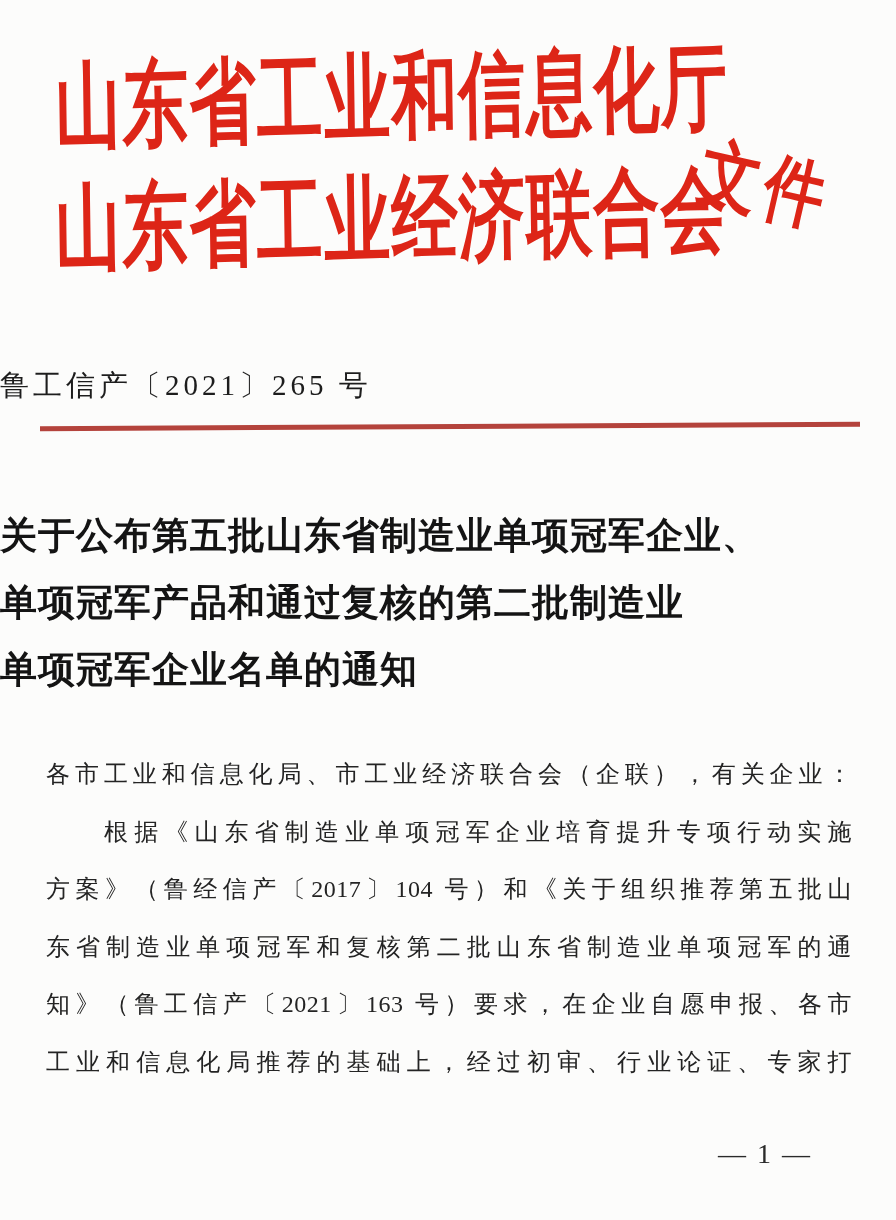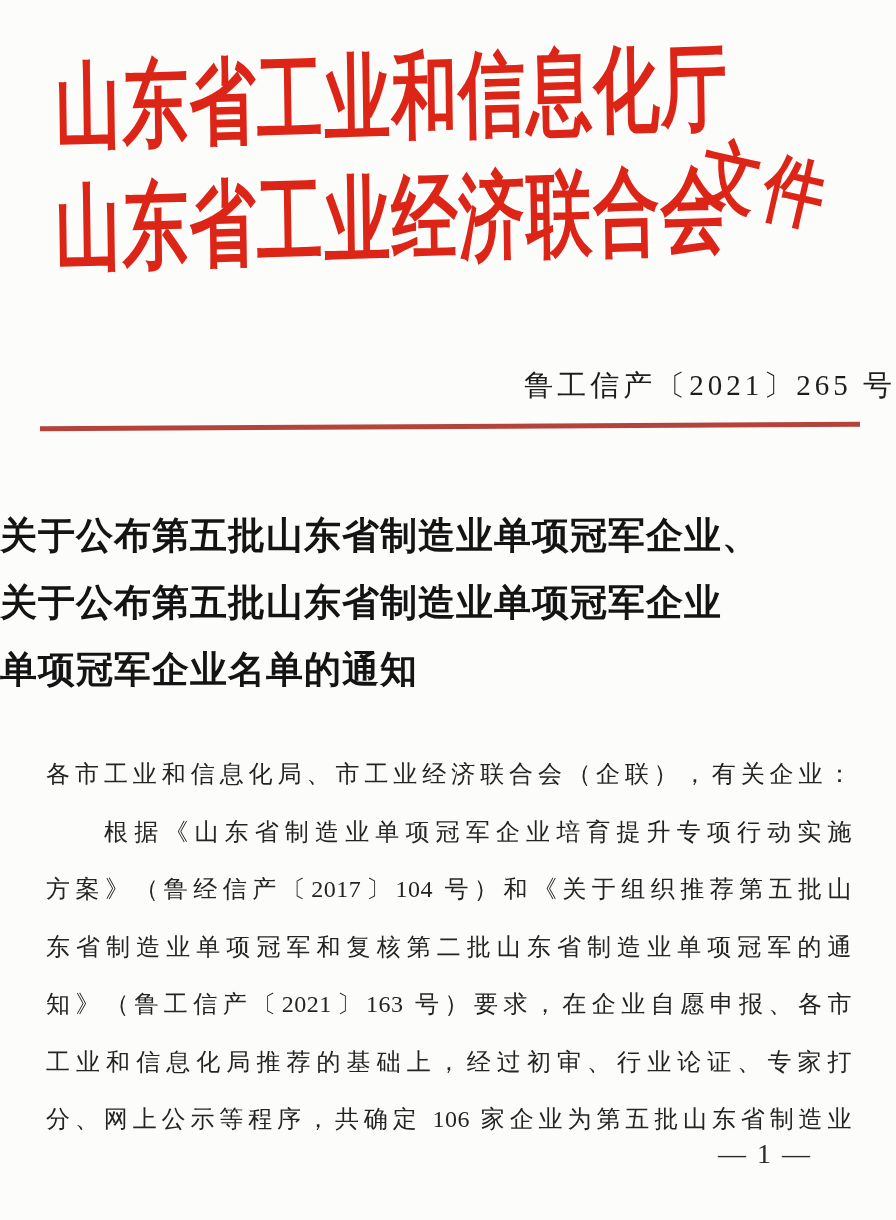--- a/index.html
+++ b/index.html
@@ -43,21 +43,21 @@
     font-size:60px;
     letter-spacing:6px;
     white-space:nowrap;
     transform:rotate(13deg) scaleY(1.25);
     transform-origin:left top;
   }
   
   .doc-number{
     position:absolute;
     top:366px;left:0;width:100%;
-    text-align:right;
+    text-align:left;
     font-size:29px;
     letter-spacing:4px;
     color:#1d1d1d;
   }
   
   .red-line{
     position:absolute;
     left:40px;top:424px;
     width:820px;height:5px;
     background:var(--line-red);
@@ -112,29 +112,28 @@
     <div class="org-line line2">山东省工业经济联合会</div>
     <div class="doc-label">文件</div>
   </div>
 
   <div class="doc-number">鲁工信产〔2021〕265 号</div>
 
   <div class="red-line"></div>
 
   <div class="title">
     <div class="title-line">关于公布第五批山东省制造业单项冠军企业、</div>
-    <div class="title-line">关于公布第五批山东省制造业单项冠军企业</div>
+    <div class="title-line">单项冠军产品和通过复核的第二批制造业</div>
     <div class="title-line">单项冠军企业名单的通知</div>
   </div>
 
   <div class="body-text">
     <div class="body-line">各市工业和信息化局、市工业经济联合会（企联），有关企业：</div>
     <div class="body-line indent">根据《山东省制造业单项冠军企业培育提升专项行动实施</div>
     <div class="body-line">方案》（鲁经信产〔2017〕104 号）和《关于组织推荐第五批山</div>
     <div class="body-line">东省制造业单项冠军和复核第二批山东省制造业单项冠军的通</div>
     <div class="body-line">知》（鲁工信产〔2021〕163 号）要求，在企业自愿申报、各市</div>
     <div class="body-line">工业和信息化局推荐的基础上，经过初审、行业论证、专家打</div>
-    <div class="body-line">分、网上公示等程序，共确定 106 家企业为第五批山东省制造业</div>
   </div>
 
   <div class="page-number">— 1 —</div>
 
 </div>
 
 </body></html>

